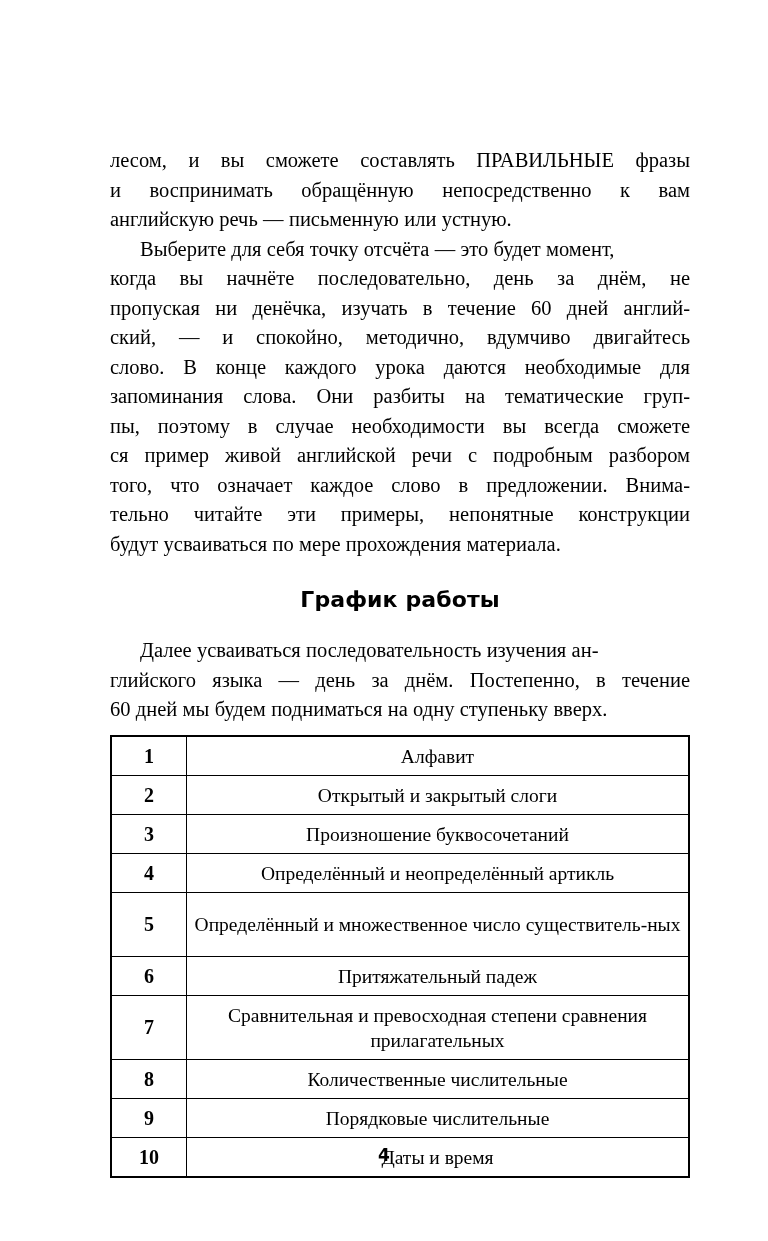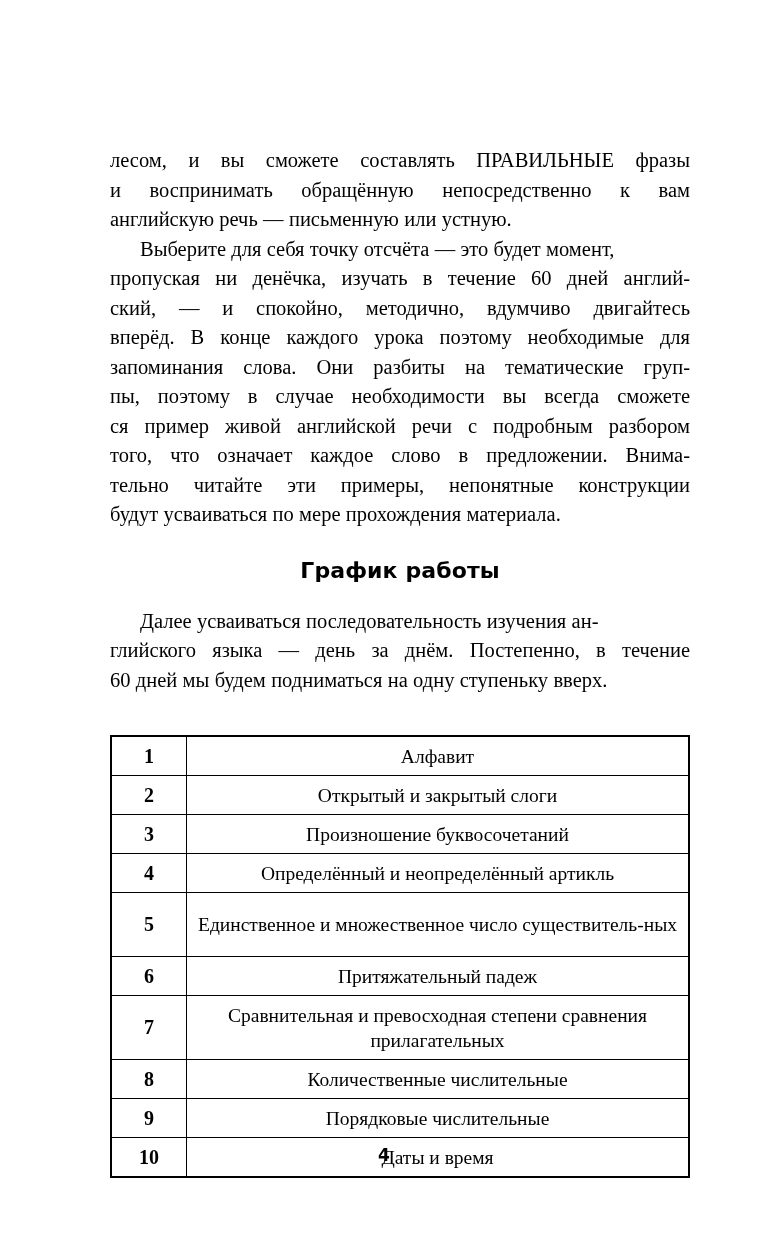--- a/index.html
+++ b/index.html
@@ -116,23 +116,24 @@
   <div class="content">
 
     <p class="para cont">
       <span class="line j">лесом, и вы сможете составлять ПРАВИЛЬНЫЕ фразы</span>
       <span class="line j">и воспринимать обращённую непосредственно к вам</span>
       <span class="line">английскую речь — письменную или устную.</span>
     </p>
 
     <p class="para">
       <span class="line" style="text-indent:30px">Выберите для себя точку отсчёта — это будет момент,</span>
+      <span class="line j">когда вы начнёте последовательно, день за днём, не</span>
       <span class="line j">пропуская ни денёчка, изучать в течение 60 дней англий-</span>
       <span class="line j">ский, — и спокойно, методично, вдумчиво двигайтесь</span>
-      <span class="line j">вперёд. В конце каждого урока поэтому необходимые для</span>
+      <span class="line j">слово. В конце каждого урока даются необходимые для</span>
       <span class="line j">запоминания слова. Они разбиты на тематические груп-</span>
       <span class="line j">пы, поэтому в случае необходимости вы всегда сможете</span>
       <span class="line j">ся пример живой английской речи с подробным разбором</span>
       <span class="line j">того, что означает каждое слово в предложении. Внима-</span>
       <span class="line j">тельно читайте эти примеры, непонятные конструкции</span>
       <span class="line">будут усваиваться по мере прохождения материала.</span>
     </p>
 
     <h2 class="section-heading" style="margin-top:28px;margin-bottom:24px;">График работы</h2>
 
@@ -158,21 +159,21 @@
         <tr class="single">
           <td class="num">3</td>
           <td class="topic">Произношение буквосочетаний</td>
         </tr>
         <tr class="single">
           <td class="num">4</td>
           <td class="topic">Определённый и неопределённый артикль</td>
         </tr>
         <tr class="double">
           <td class="num">5</td>
-          <td class="topic">Единственное и множественное число существитель-ных</td>
+          <td class="topic">Определённый и множественное число существитель-ных</td>
         </tr>
         <tr class="single">
           <td class="num">6</td>
           <td class="topic">Притяжательный падеж</td>
         </tr>
         <tr class="double">
           <td class="num">7</td>
           <td class="topic">Сравнительная и превосходная степени сравнения прилагательных</td>
         </tr>
         <tr class="single">

